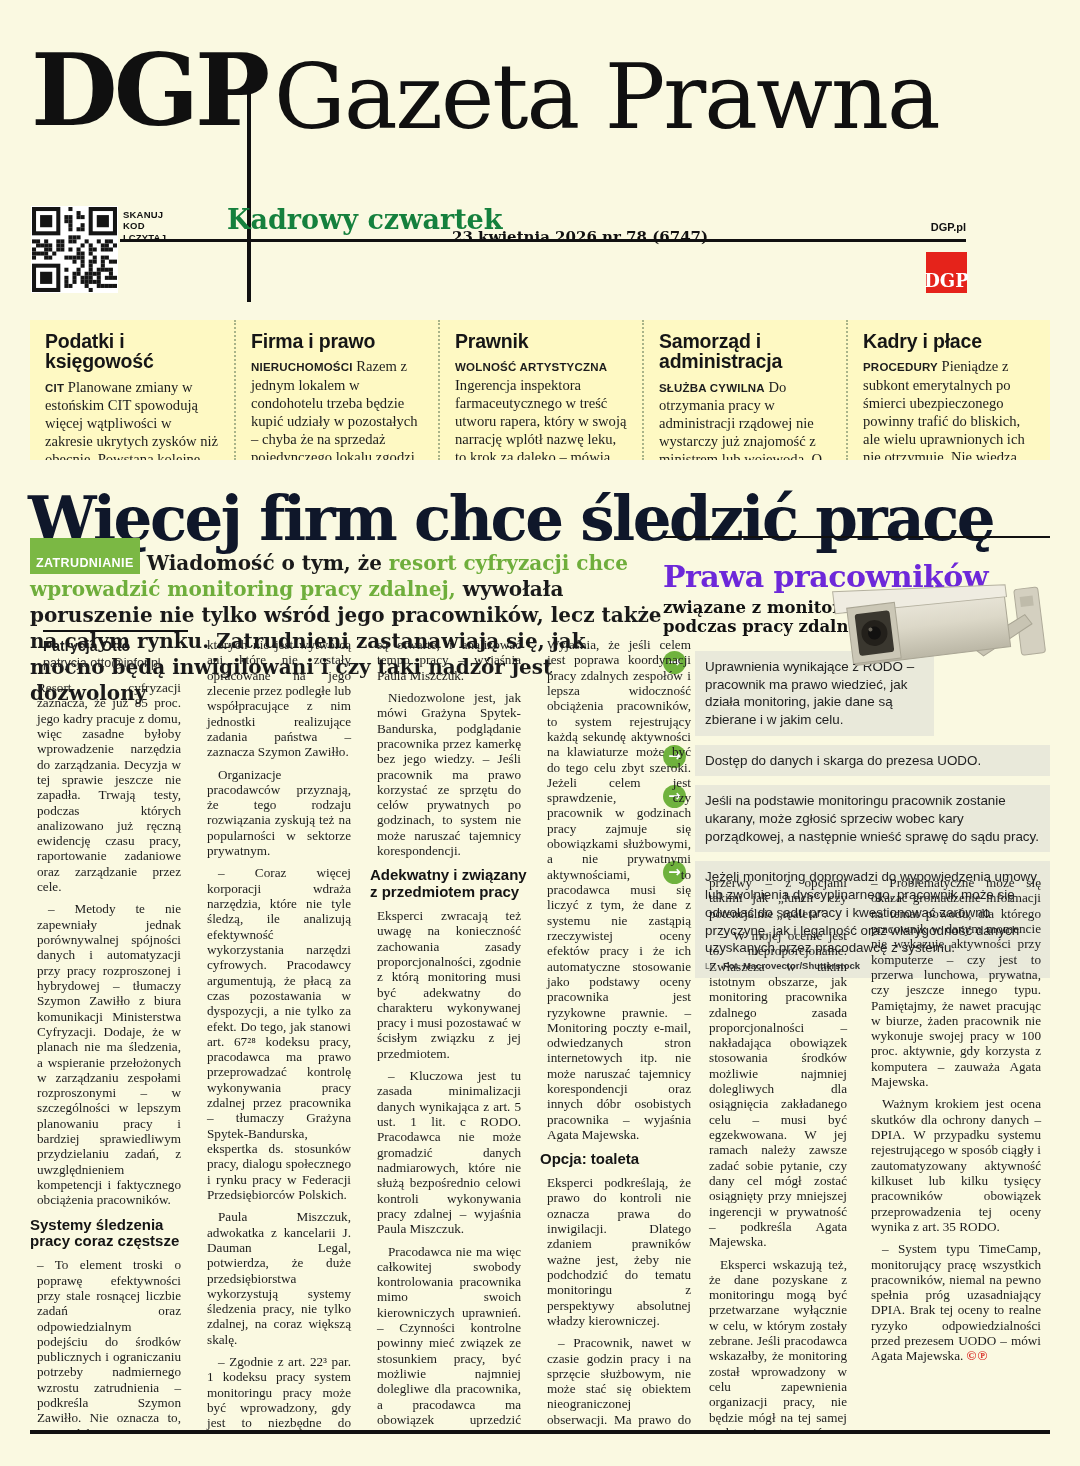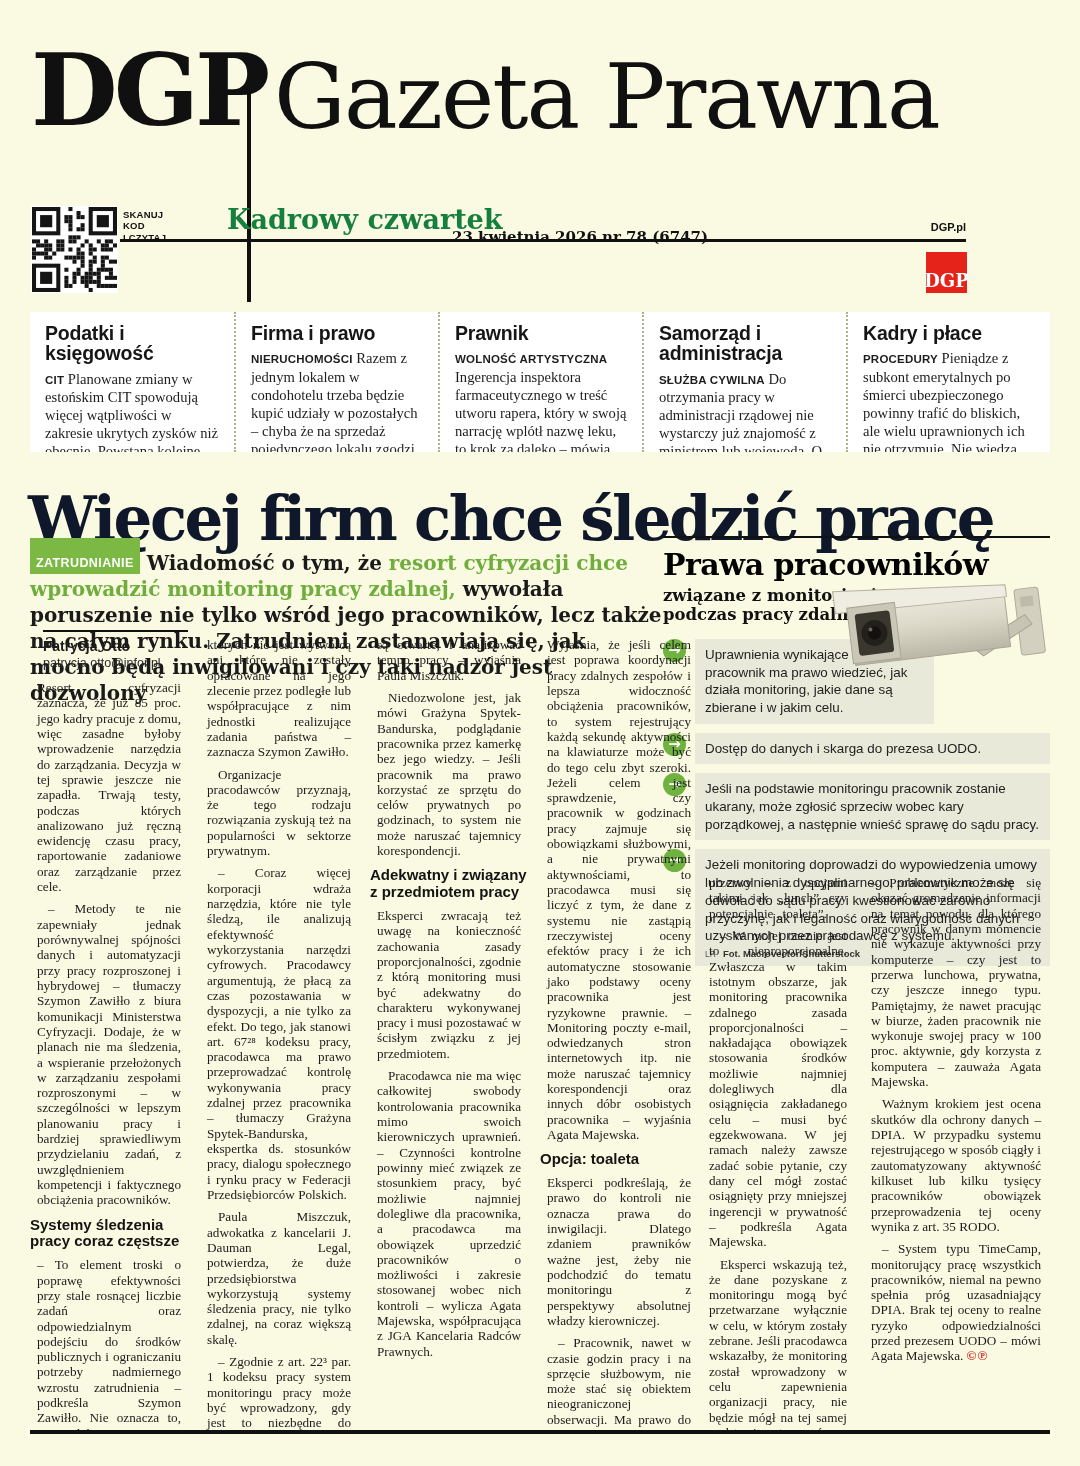--- a/index.html
+++ b/index.html
@@ -20,37 +20,37 @@
   
   .banner{position:absolute;left:116px;top:252px;width:804px;height:41px;background:#E5231B;
           clip-path:polygon(0 50%,36px 0,100% 0,100% 100%,36px 100%);
           display:flex;align-items:center;padding-left:48px;box-sizing:border-box;
           font:bold 22px/1 "Liberation Sans",sans-serif;color:#fff;white-space:nowrap;}
   .banner .sub{font-weight:normal;margin-left:8px;opacity:.95;}
   .banner-logo{position:absolute;left:926px;top:252px;width:41px;height:41px;background:#E5231B;
           display:flex;align-items:flex-end;justify-content:center;padding-bottom:3px;box-sizing:border-box;
           font:bold 18px/1 "DejaVu Serif",serif;color:#fff;}
   
-  .teasers{position:absolute;left:30px;top:312px;width:1020px;height:140px;background:#ffffff;
+  .teasers{position:absolute;left:30px;top:320px;width:1020px;height:140px;background:#fef9c3;
            display:grid;grid-template-columns:repeat(5,1fr);box-sizing:border-box;}
   .tz{padding:11px 14px 8px 15px;box-sizing:border-box;overflow:hidden;}
   .tz + .tz{border-left:2px dotted #A9B489;}
   .tz h3{margin:0 0 6px;font:bold 19.5px/1.05 "Liberation Sans",sans-serif;color:#161616;letter-spacing:-.2px;}
   .tz .txt{font:14.6px/1.24 "Liberation Serif",serif;color:#1d1d1d;}
   .tz .kick{font:bold 11.5px "Liberation Sans",sans-serif;letter-spacing:.2px;}
   
   .headline{position:absolute;left:28px;top:447px;width:1000px;font:600 61px/1 "DejaVu Serif",serif;
             letter-spacing:-2.5px;color:#0f172a;}
   .lead{position:absolute;left:30px;top:538px;width:632px;font:bold 20px/1.3 "DejaVu Serif",serif;color:#1a1a1a;}
   .lead .chip{display:inline-block;background:#7BB844;color:#fff;font:bold 12.5px/1 "Liberation Sans",sans-serif;
               letter-spacing:.4px;padding:19px 6px 4px;vertical-align:3px;margin-right:7px;}
   .lead .hl{color:#6FAE3C;}
   
   .info{position:absolute;left:663px;top:536px;width:387px;border-top:2.5px solid #111;padding-top:6px;box-sizing:border-box;}
-  .info h2{margin:6px 0 7px;font:bold 30px/1 "DejaVu Serif",serif;color:#000000;letter-spacing:-.5px;}
+  .info h2{margin:18px 0 7px;font:bold 30px/1 "DejaVu Serif",serif;color:#6d28d9;letter-spacing:-.5px;}
   .info .sub{width:250px;font:bold 16.5px/1.15 "DejaVu Serif",serif;color:#111;margin-bottom:14px;}
   .cam{position:absolute;right:0;top:22px;width:228px;height:142px;}
   .brow{display:flex;gap:9px;margin-bottom:9px;}
   .bic{flex:none;width:23px;height:23px;border-radius:50%;background:#6FB23D;color:#fff;
        font:bold 15px/23px "DejaVu Sans",sans-serif;text-align:center;}
   .bbox{flex:1;background:#E9E9DA;padding:7px 10px;font:13.4px/1.32 "Liberation Sans",sans-serif;color:#222;}
   .brow.narrow .bbox{margin-right:116px;}
   .credit{text-align:left;font:9.5px/1.2 "Liberation Sans",sans-serif;color:#333;margin-top:3px;}
   .credit .ini{font-size:8.5px;color:#555;margin-right:7px;}
   
@@ -308,20 +308,21 @@
     <p>– Coraz więcej korporacji wdraża narzędzia, które nie tyle śledzą, ile analizują efektywność wykorzystania narzędzi cyfrowych. Pracodawcy argumentują, że płacą za czas pozostawania w dyspozycji, a nie tylko za efekt. Do tego, jak stanowi art. 67²⁸ kodeksu pracy, pracodawca ma prawo przeprowadzać kontrolę wykonywania pracy zdalnej przez pracownika – tłumaczy Grażyna Spytek-Bandurska, ekspertka ds. stosunków pracy, dialogu społecznego i rynku pracy w Federacji Przedsiębiorców Polskich.</p>
     <p>Paula Miszczuk, adwokatka z kancelarii J. Dauman Legal, potwierdza, że duże przedsiębiorstwa wykorzystują systemy śledzenia pracy, nie tylko zdalnej, na coraz większą skalę.</p>
     <p>– Zgodnie z art. 22³ par. 1 kodeksu pracy system monitoringu pracy może być wprowadzony, gdy jest to niezbędne do pełnego wykorzystania czasu pracy oraz właściwego użytkowania udostępnionych przez pracodawcę sprzętów. W praktyce taki system może rejestrować godziny aktywności, śledzić, jakie aplikacje służbowe i strony internetowe</p>
   </div>
 
   <div class="bodycol" style="left:370px">
     <p class="nofirst">są otwarte, i analizować tempo pracy – wyjaśnia Paula Miszczuk.</p>
     <p>Niedozwolone jest, jak mówi Grażyna Spytek-Bandurska, podglądanie pracownika przez kamerkę bez jego wiedzy. – Jeśli pracownik ma prawo korzystać ze sprzętu do celów prywatnych po godzinach, to system nie może naruszać tajemnicy korespondencji.</p>
     <h4>Adekwatny i związany z przedmiotem pracy</h4>
     <p class="nofirst">Eksperci zwracają też uwagę na konieczność zachowania zasady proporcjonalności, zgodnie z którą monitoring musi być adekwatny do charakteru wykonywanej pracy i musi pozostawać w ścisłym związku z jej przedmiotem.</p>
+    <p>– Kluczowa jest tu zasada minimalizacji danych wynikająca z art. 5 ust. 1 lit. c RODO. Pracodawca nie może gromadzić danych nadmiarowych, które nie służą bezpośrednio celowi kontroli wykonywania pracy zdalnej – wyjaśnia Paula Miszczuk.</p>
     <p>Pracodawca nie ma więc całkowitej swobody kontrolowania pracownika mimo swoich kierowniczych uprawnień. – Czynności kontrolne powinny mieć związek ze stosunkiem pracy, być możliwie najmniej dolegliwe dla pracownika, a pracodawca ma obowiązek uprzedzić pracowników o możliwości i zakresie stosowanej wobec nich kontroli – wylicza Agata Majewska, współpracująca z JGA Kancelaria Radców Prawnych.</p>
   </div>
 
   <div class="bodycol" style="left:540px">
     <p class="nofirst">Wyjaśnia, że jeśli celem jest poprawa koordynacji pracy zdalnych zespołów i lepsza widoczność obciążenia pracowników, to system rejestrujący każdą sekundę aktywności na klawiaturze może być do tego celu zbyt szeroki. Jeżeli celem jest sprawdzenie, czy pracownik w godzinach pracy zajmuje się obowiązkami służbowymi, a nie prywatnymi aktywnościami, to pracodawca musi się liczyć z tym, że dane z systemu nie zastąpią rzeczywistej oceny efektów pracy i że ich automatyczne stosowanie jako podstawy oceny pracownika jest ryzykowne prawnie. – Monitoring poczty e-mail, odwiedzanych stron internetowych itp. nie może naruszać tajemnicy korespondencji oraz innych dóbr osobistych pracownika – wyjaśnia Agata Majewska.</p>
     <h4>Opcja: toaleta</h4>
     <p class="nofirst">Eksperci podkreślają, że prawo do kontroli nie oznacza prawa do inwigilacji. Dlatego zdaniem prawników ważne jest, żeby nie podchodzić do tematu monitoringu z perspektywy absolutnej władzy kierowniczej.</p>
     <p>– Pracownik, nawet w czasie godzin pracy i na sprzęcie służbowym, nie może stać się obiektem nieograniczonej obserwacji. Ma prawo do godności, prywatności w rozsądnym zakresie i do ochrony swoich dóbr osobistych – dodaje Agata Majewska. System, który testuje COI i NASK, ma wyświetlać okno z pytaniem o powód</p>
   </div>
 

